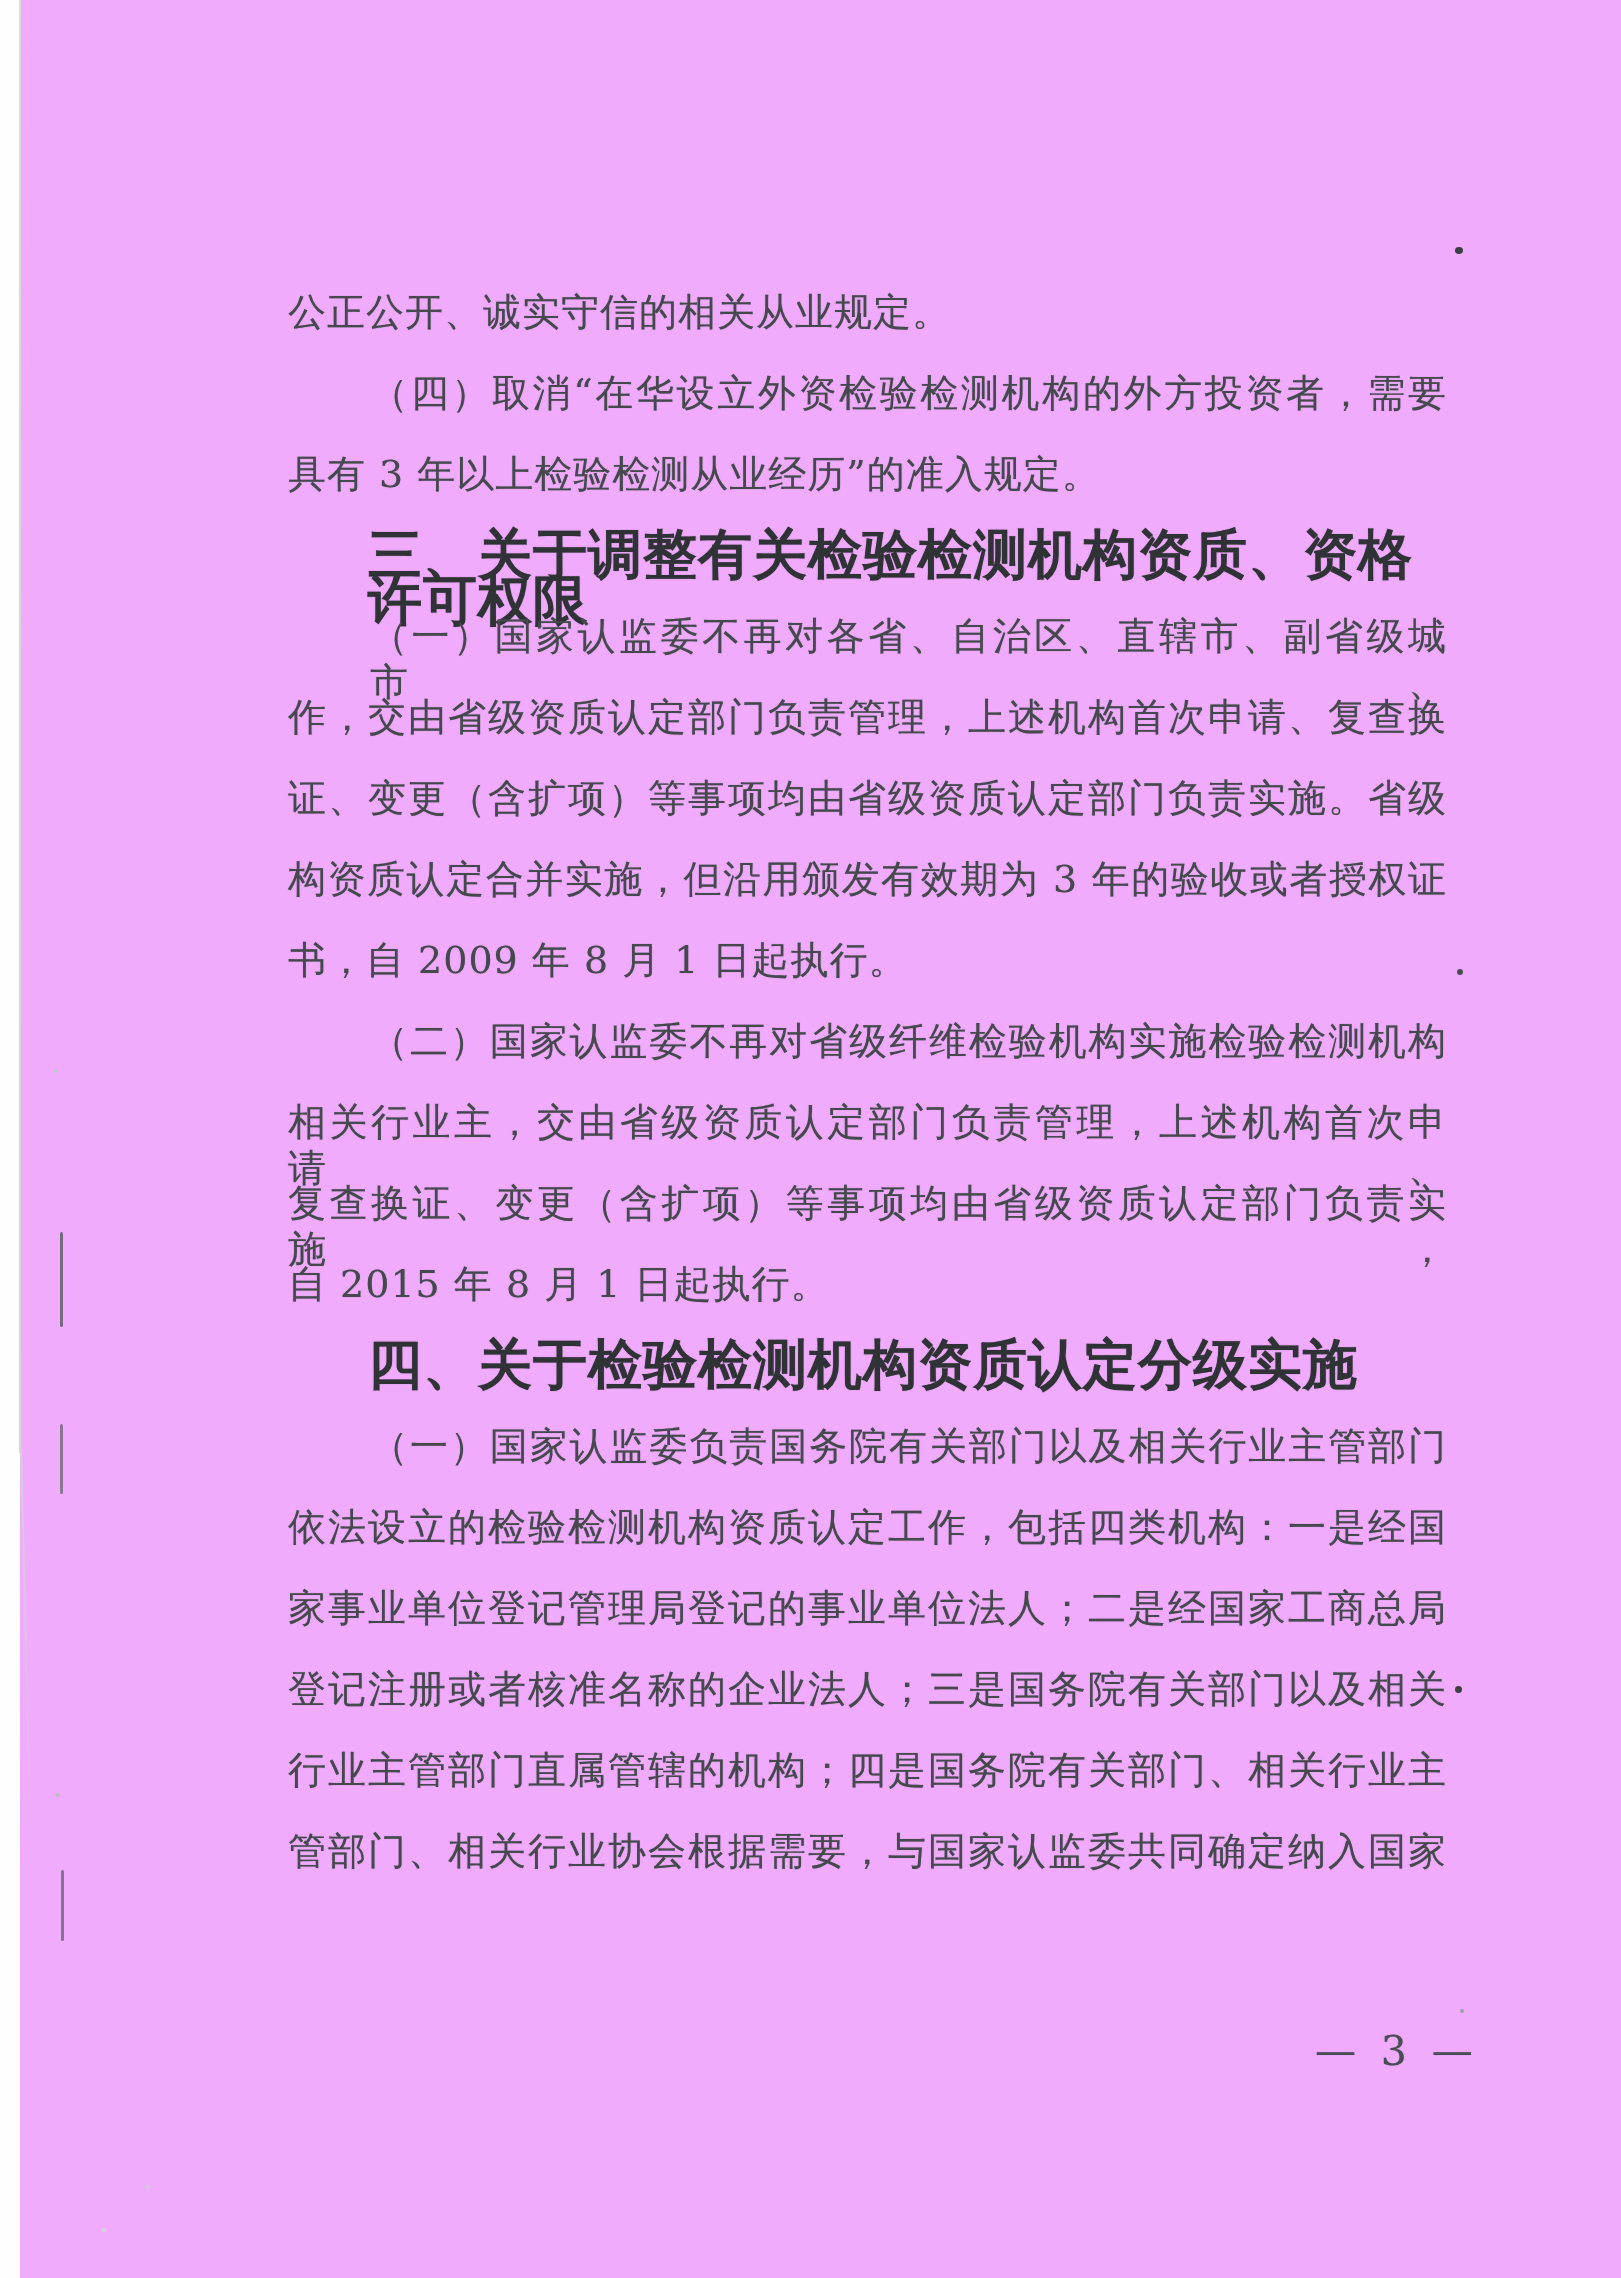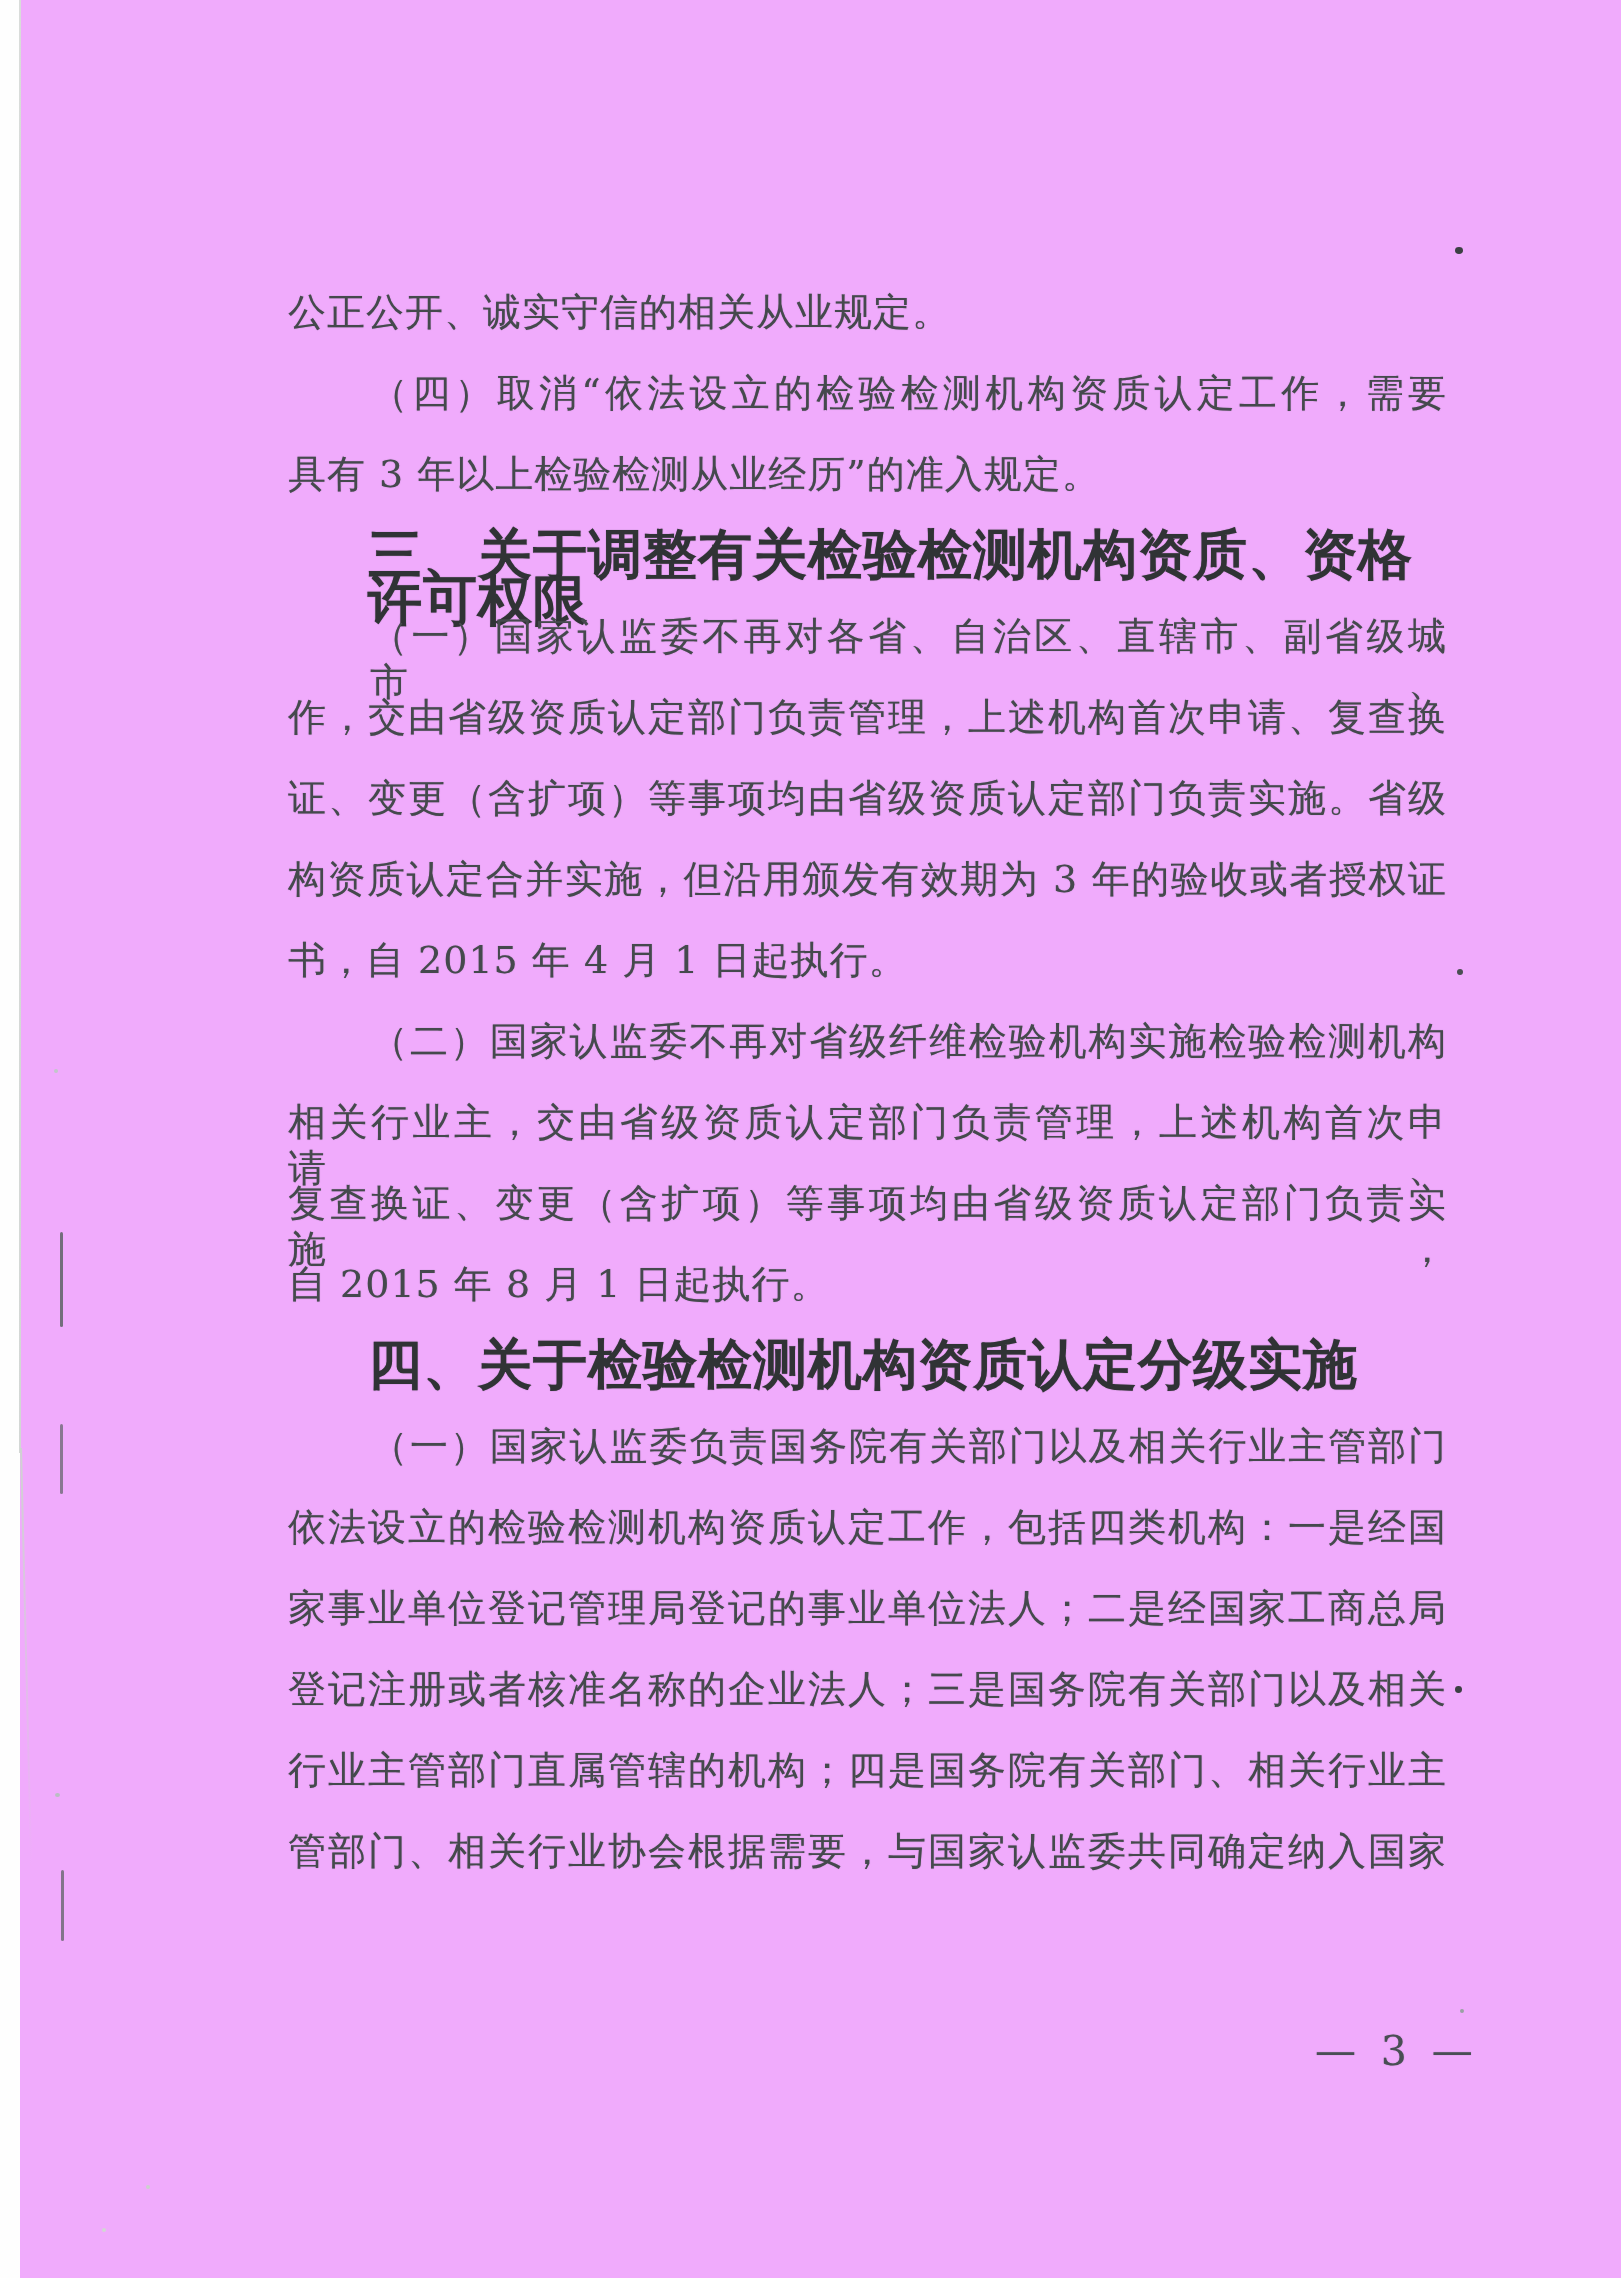--- a/index.html
+++ b/index.html
@@ -95,28 +95,28 @@
   <div class="mark speck speck-2"></div>
   <div class="mark speck speck-3"></div>
   <div class="mark speck speck-4"></div>
   <div class="mark speck speck-5"></div>
   <div class="mark speck speck-6"></div>
   <div class="mark speck speck-7"></div>
   <div class="mark speck speck-8"></div>
 
   <div class="textblock">
     <div class="line l-left">公正公开、诚实守信的相关从业规定。</div>
-    <div class="line l-indent l-just">（四）取消“依法设立的检验检测机构资质认定工作，需要</div>
+    <div class="line l-indent l-just">（四）取消“在华设立外资检验检测机构的外方投资者，需要</div>
     <div class="line l-left">具有 3 年以上检验检测从业经历”的准入规定。</div>
     <div class="line heading l-left">三、关于调整有关检验检测机构资质、资格许可权限</div>
     <div class="line l-indent l-just">（一）国家认监委不再对各省、自治区、直辖市、副省级城市、</div>
     <div class="line l-just">作，交由省级资质认定部门负责管理，上述机构首次申请、复查换</div>
     <div class="line l-just">证、变更（含扩项）等事项均由省级资质认定部门负责实施。省级</div>
     <div class="line l-just">构资质认定合并实施，但沿用颁发有效期为 3 年的验收或者授权证</div>
-    <div class="line l-left">书，自 2015 年 4 月 1 日起执行。</div>
+    <div class="line l-left">书，自 2009 年 8 月 1 日起执行。</div>
     <div class="line l-indent l-just">（二）国家认监委不再对省级纤维检验机构实施检验检测机构</div>
     <div class="line l-just">相关行业主，交由省级资质认定部门负责管理，上述机构首次申请、</div>
     <div class="line l-just">复查换证、变更（含扩项）等事项均由省级资质认定部门负责实施，</div>
     <div class="line l-left">自 2015 年 8 月 1 日起执行。</div>
     <div class="line heading l-left">四、关于检验检测机构资质认定分级实施</div>
     <div class="line l-indent l-just">（一）国家认监委负责国务院有关部门以及相关行业主管部门</div>
     <div class="line l-just">依法设立的检验检测机构资质认定工作，包括四类机构：一是经国</div>
     <div class="line l-just">家事业单位登记管理局登记的事业单位法人；二是经国家工商总局</div>
     <div class="line l-just">登记注册或者核准名称的企业法人；三是国务院有关部门以及相关</div>
     <div class="line l-just">行业主管部门直属管辖的机构；四是国务院有关部门、相关行业主</div>

